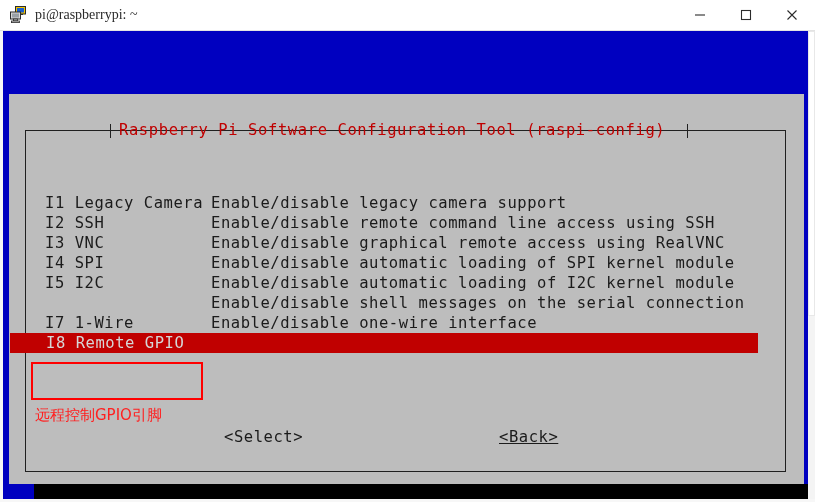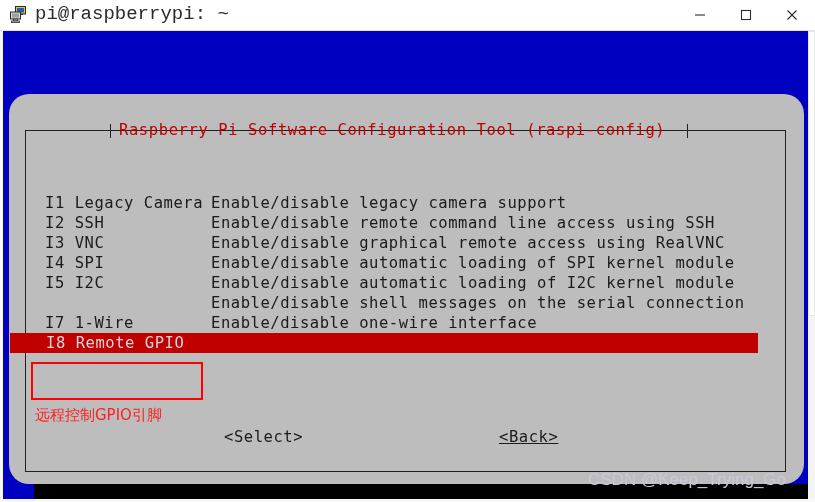--- a/index.html
+++ b/index.html
@@ -31,22 +31,22 @@
     border-bottom: 1px solid #e3e3e3;
   }
   #title-icon {
     position: absolute;
     left: 9px; top: 5px;
     width: 20px; height: 20px;
   }
   #title-text {
     position: absolute;
     left: 35px; top: 4px;
-    font-family: Liberation Mono, monospace;
-    font-size: 19px;
+    font-family: Liberation Serif, serif;
+    font-size: 14px;
     color: #2a2a2a;
     white-space: nowrap;
     line-height: 21px;
   }
   .winbtn {
     position: absolute;
     top: 0;
     width: 46px; height: 29px;
     cursor: default;
   }
@@ -65,21 +65,20 @@
   }
 
   
 
   
   #dialog {
     position: absolute;
     left: 6px; top: 63px;     
     width: 795px; height: 390px;
     background: #bdbdbd;
-    border-radius: 20px;
   }
   
   #dialog-inner {
     position: absolute;
     left: 16px; top: 36px;
     width: 761px; height: 342px;
     border: 1px solid #202020;
     box-sizing: border-box;
   }
   
@@ -328,15 +327,14 @@
 
     <div id="term-blue-gutter"></div>
     <div id="term-black"></div>
 
   </div>
 
   <div id="scrollbar">
     <div id="scrollbar-thumb"></div>
   </div>
 
-  <div id="watermark">CSDN @Keep_Trying_Go</div>
 
 </div>
 
 </body></html>

